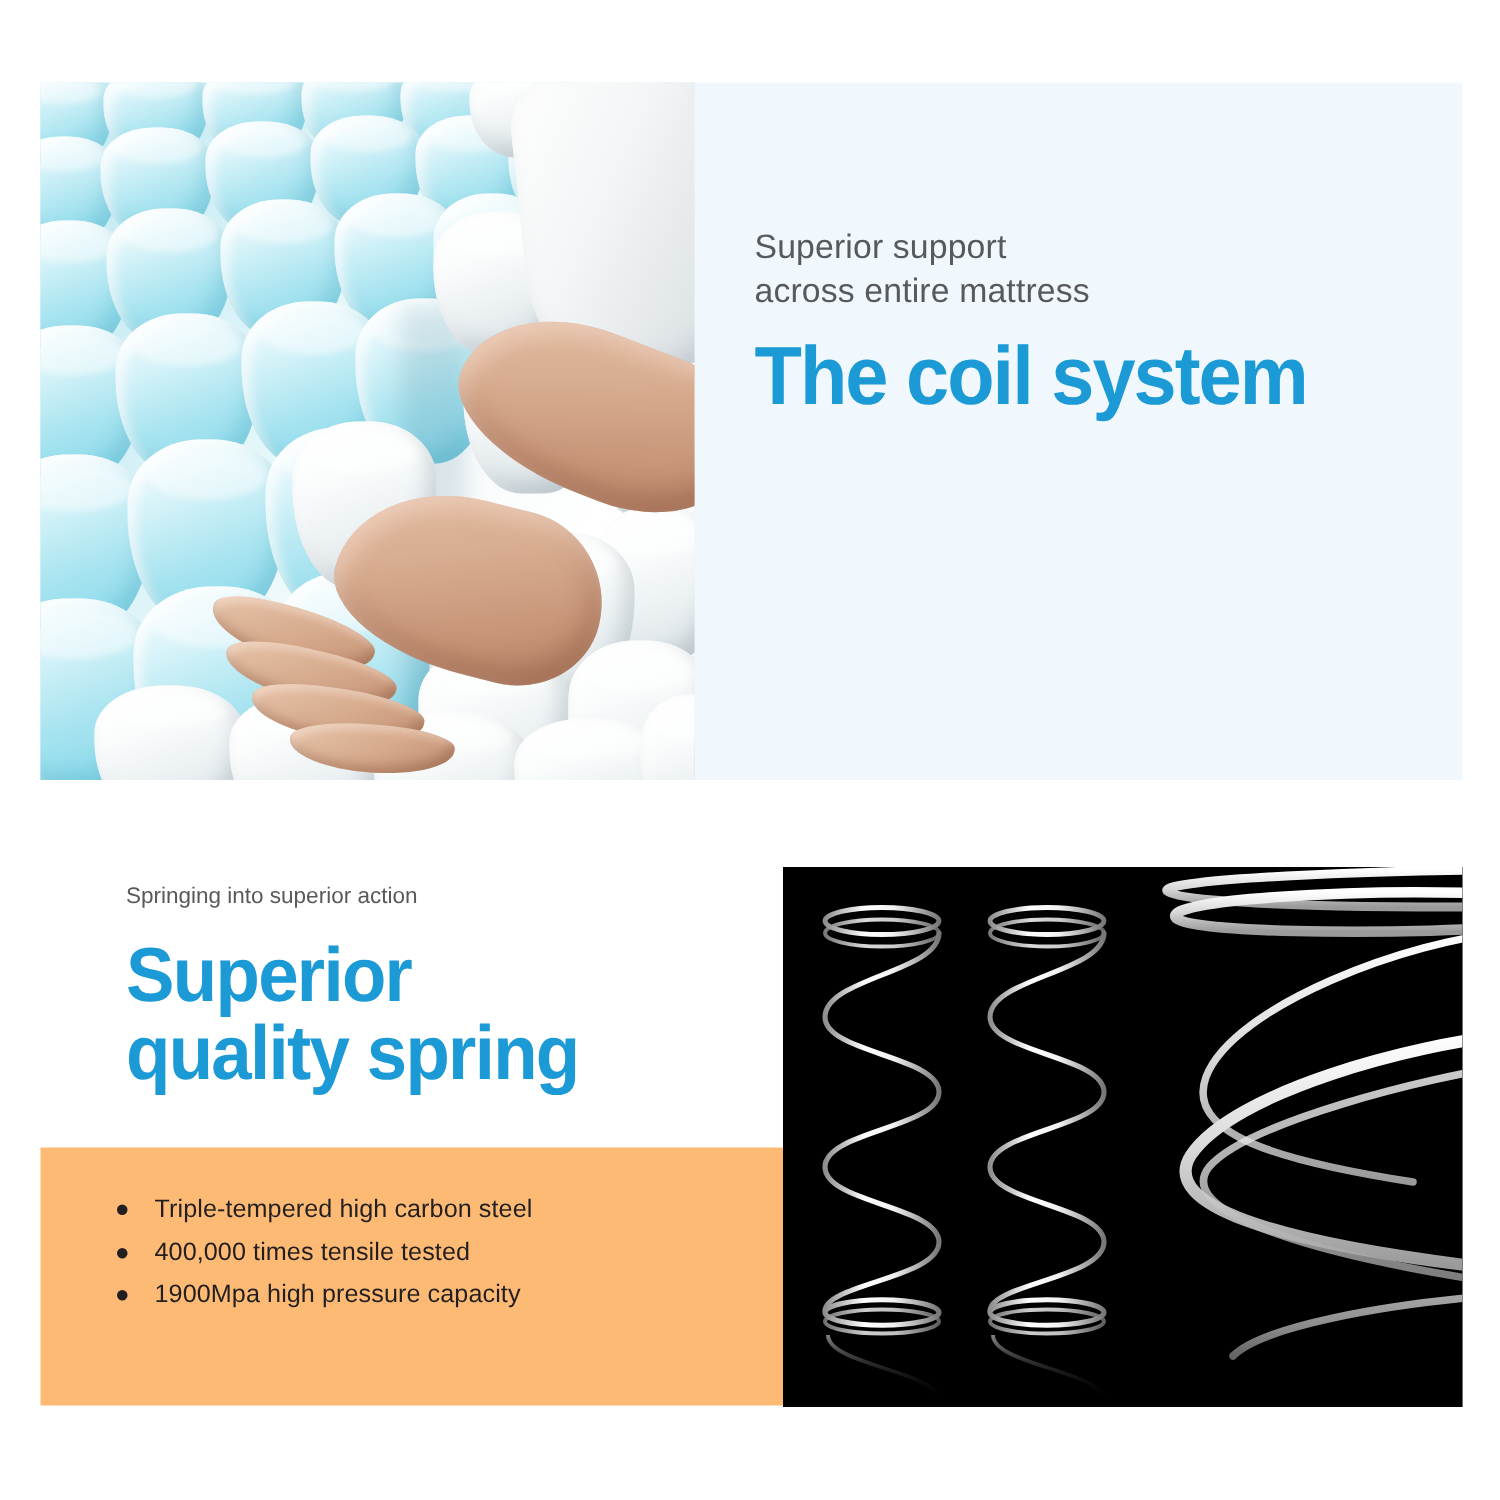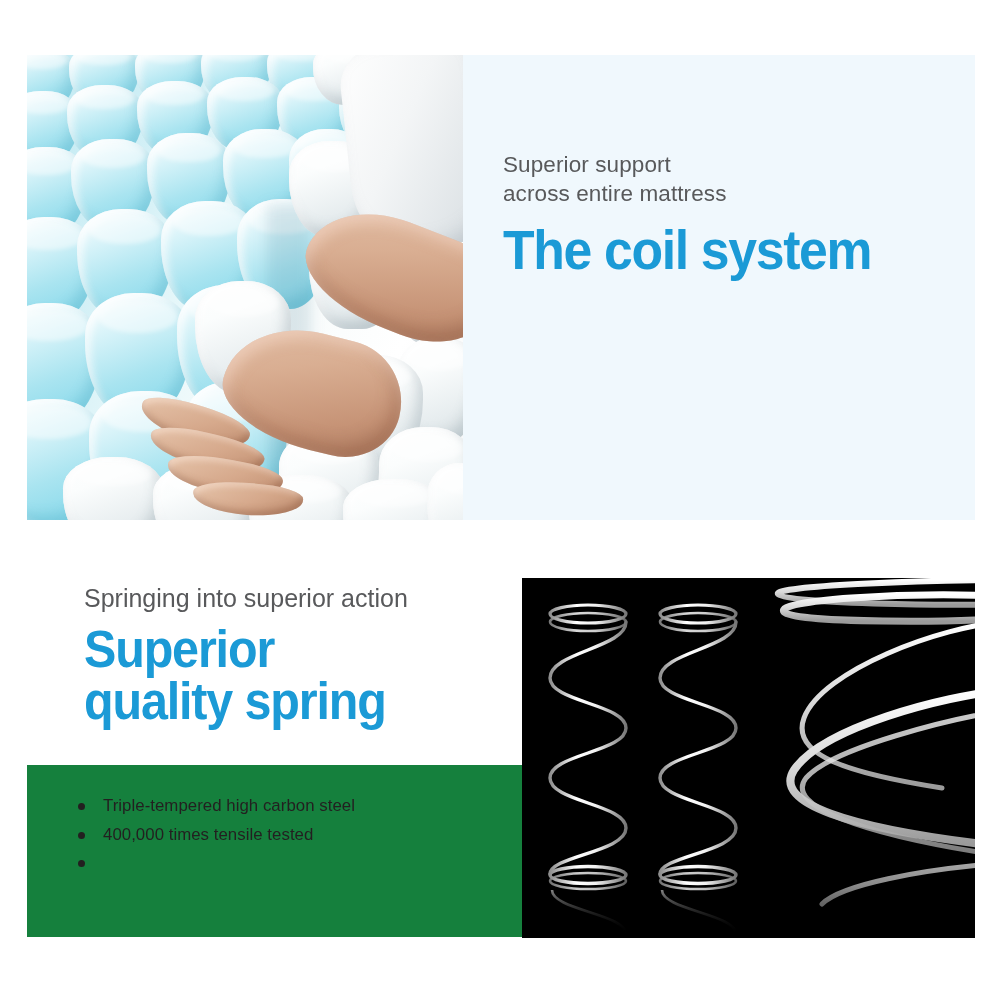--- a/index.html
+++ b/index.html
@@ -55,29 +55,29 @@
     color:#1b9ad6;font-weight:700;font-size:55px;line-height:60px;
     letter-spacing:-1.4px;margin-top:12px;transform:scaleX(.94);transform-origin:left center;
   }
   .bodycopy{
     color:#4b4c4e;font-size:16.6px;line-height:25.5px;margin-top:19px;width:382px;
     letter-spacing:.05px;
   }
 
   
   .lower-text{position:absolute;left:84px;top:583px;width:420px;}
-  .kicker-2{color:#58595b;font-size:25px;line-height:30px;font-weight:400;}
+  .kicker-2{color:#58595b;font-size:15px;line-height:30px;font-weight:400;}
   .headline-2{
     color:#1b9ad6;font-weight:700;font-size:51px;line-height:52px;
     letter-spacing:-1.2px;margin-top:11px;white-space:pre-line;
     transform:scaleX(.95);transform-origin:left center;
   }
   .feature-panel{
     position:absolute;left:27px;top:765px;width:508px;height:172px;
-    background:#15803d;
+    background:#fdba74;
   }
   .feature-list{position:absolute;left:49px;top:27px;margin:0;padding:0;list-style:none;}
   .feature-list li{
     position:relative;padding-left:27px;
     color:#231f20;font-size:16.8px;line-height:28.5px;letter-spacing:.05px;
   }
   .feature-list li .bullet{
     position:absolute;left:2px;top:11px;width:7px;height:7px;border-radius:50%;
     background:#231f20;
   }
@@ -178,20 +178,21 @@
       <li>
         <span class="bullet"></span>
         <span>Triple-tempered high carbon steel</span>
       </li>
       <li>
         <span class="bullet"></span>
         <span>400,000 times tensile tested</span>
       </li>
       <li>
         <span class="bullet"></span>
+        <span>1900Mpa high pressure capacity</span>
       </li>
     </ul>
   </div>
 
   <div class="photo-springs">
     <svg class="spring-svg" viewBox="0 0 453 360" preserveAspectRatio="none">
       <defs>
         <linearGradient id="wire" x1="0" y1="0" x2="1" y2="0">
           <stop offset="0" stop-color="#8e8e8e"></stop>
           <stop offset="0.35" stop-color="#ffffff"></stop>

